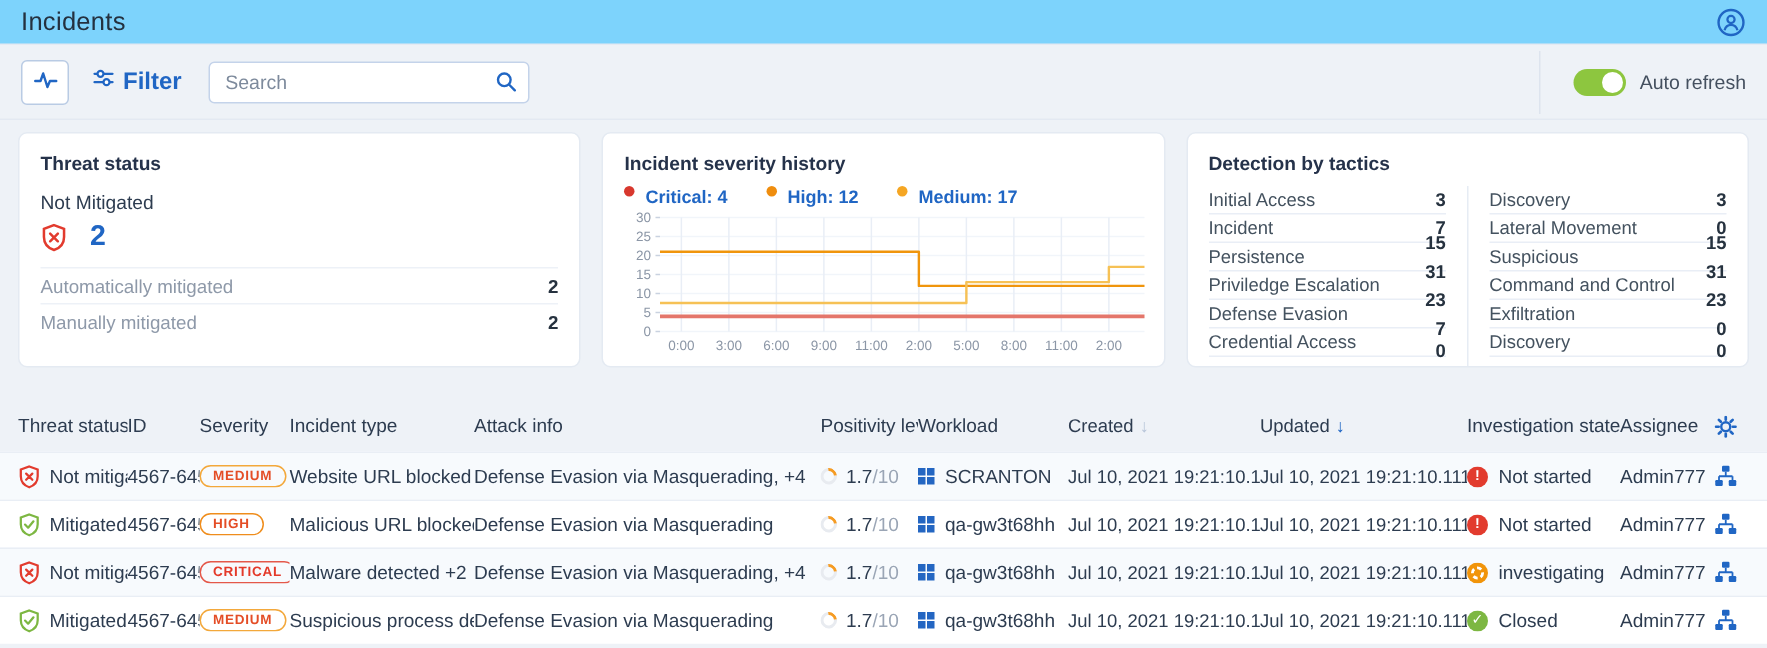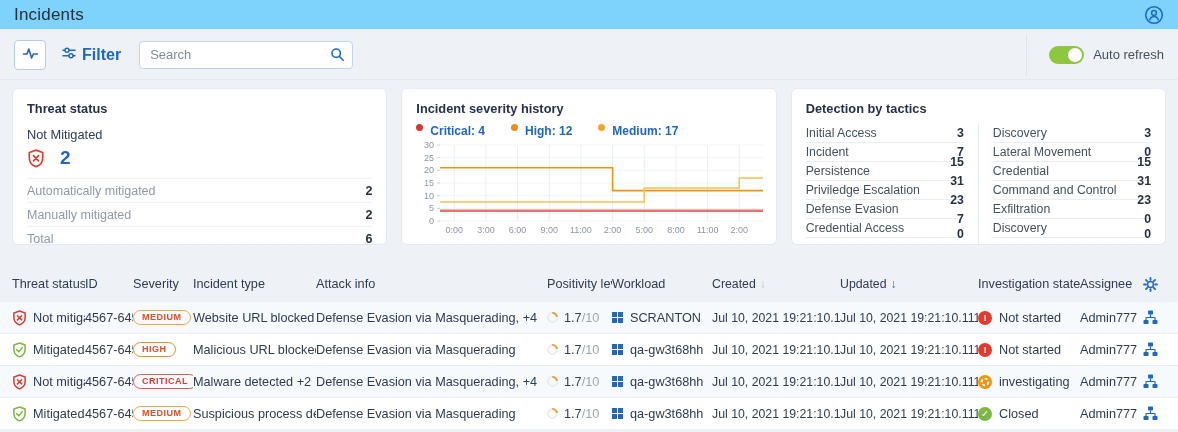--- a/index.html
+++ b/index.html
@@ -162,24 +162,20 @@
       </span>
       <span class="hl-count">2</span>
     </div>
     <div class="stat-row">
       <span class="stat-label">Automatically mitigated</span>
       <span class="stat-value">2</span>
     </div>
     <div class="stat-row">
       <span class="stat-label">Manually mitigated</span>
       <span class="stat-value">2</span>
-    </div>
-    <div class="stat-row">
-      <span class="stat-label">Total</span>
-      <span class="stat-value">6</span>
     </div>
   </section>
 
   <section class="panel">
     <div class="panel-title">Incident severity history</div>
     <div class="legend">
       <span class="legend-item">
         <span class="legend-dot" style="background: rgb(216, 56, 46);"></span>
         <span class="legend-label">Critical: 4</span>
       </span>
@@ -276,21 +272,21 @@
       <div class="t-col right">
         <div class="t-row">
             <span class="t-label">Discovery</span>
             <span class="t-val">3</span>
           </div>
         <div class="t-row">
             <span class="t-label">Lateral Movement</span>
             <span class="t-val">0</span>
           </div>
         <div class="t-row">
-            <span class="t-label">Credential</span>
+            <span class="t-label">Suspicious</span>
             <span class="t-val">15</span>
           </div>
         <div class="t-row">
             <span class="t-label">Command and Control</span>
             <span class="t-val">31</span>
           </div>
         <div class="t-row">
             <span class="t-label">Exfiltration</span>
             <span class="t-val">23</span>
           </div>

